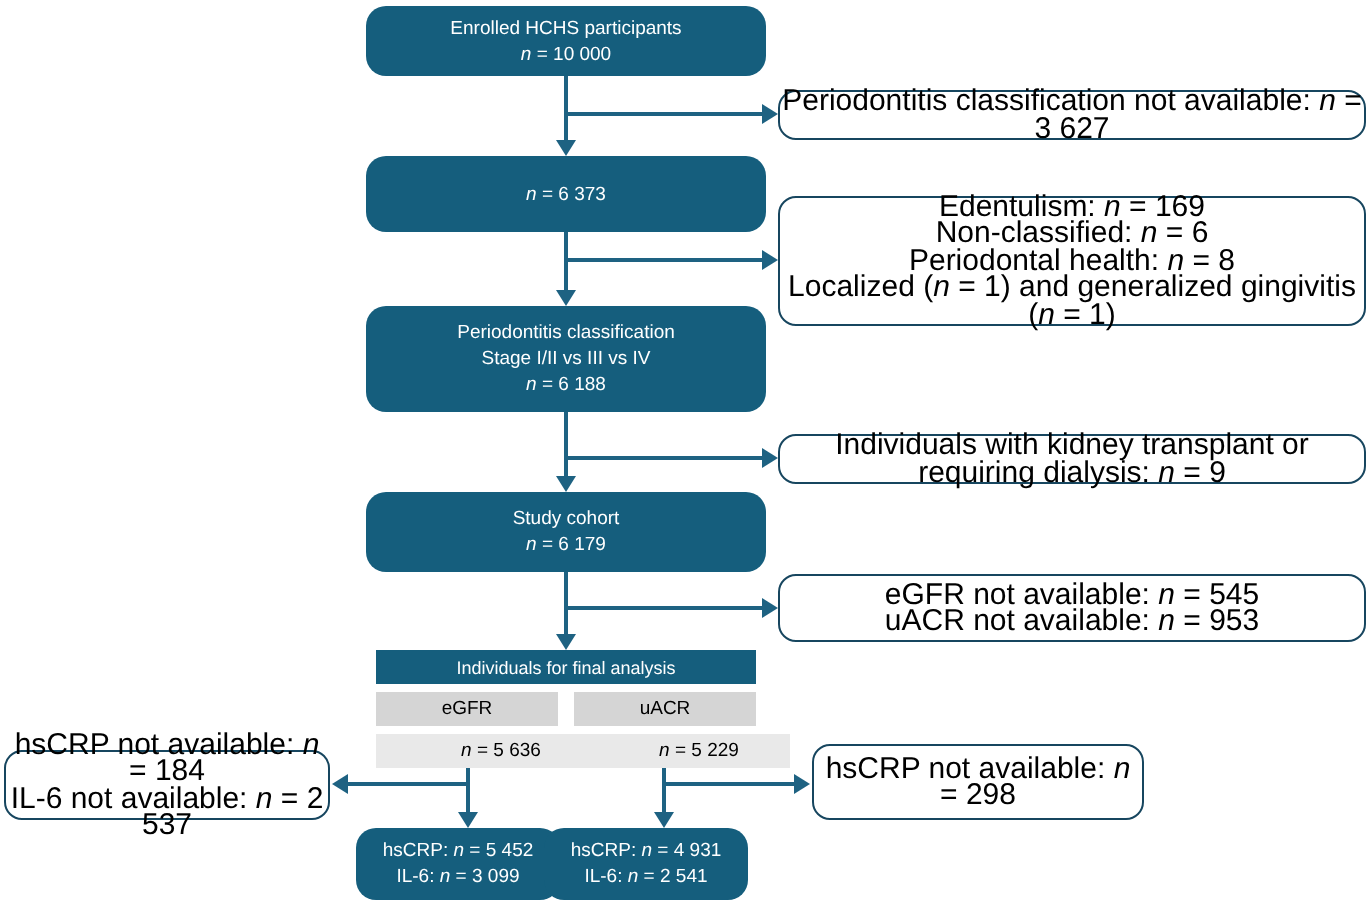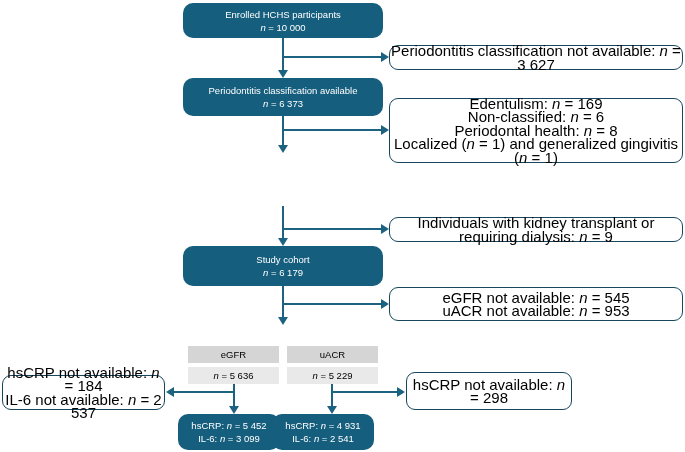--- a/index.html
+++ b/index.html
@@ -21,34 +21,38 @@
   .ah-right{position:absolute;width:0;height:0;border-top:5px solid transparent;
             border-bottom:5px solid transparent;border-left:8px solid #1E6282;}
   .ah-left{position:absolute;width:0;height:0;border-top:5px solid transparent;
            border-bottom:5px solid transparent;border-right:8px solid #1E6282;}
 
   .thead{position:absolute;left:188px;top:325px;width:190px;height:17px;background:#155E7D;
          color:#fff;font-size:9px;display:flex;align-items:center;justify-content:center;}
   .gcell{position:absolute;background:#D5D5D5;color:#000;font-size:9.5px;
          display:flex;align-items:center;justify-content:center;}
   .vcell{position:absolute;background:#E9E9E9;color:#000;font-size:9.5px;
-         display:flex;align-items:center;justify-content:center;}
+         display:flex;align-items:center;justify-content:center;padding-left:17px;}
 </style>
 </head>
 <body>
 
 <div class="canvas">
 
   <div class="tealbox" style="left:183px;top:3px;width:200px;height:35px">
       <div><span>Enrolled HCHS participants</span></div>
       <div><span class="it">n</span><span> = 10 000</span></div>
     </div>
   <div class="tealbox" style="left:183px;top:78px;width:200px;height:38px">
-      <div><span>Periodontitis classification available</span></div>
       <div><span class="it">n</span><span> = 6 373</span></div>
+    </div>
+  <div class="tealbox" style="left:183px;top:153px;width:200px;height:53px">
+      <div><span>Periodontitis classification</span></div>
+      <div><span>Stage I/II vs III vs IV</span></div>
+      <div><span class="it">n</span><span> = 6 188</span></div>
     </div>
   <div class="tealbox" style="left:183px;top:246px;width:200px;height:40px">
       <div><span>Study cohort</span></div>
       <div><span class="it">n</span><span> = 6 179</span></div>
     </div>
 
   <div class="whitebox" style="left:389px;top:45px;width:294px;height:25px">
       <div><span>Periodontitis classification not available: </span><span class="it">n</span><span> = 3 627</span></div>
     </div>
   <div class="whitebox" style="left:389px;top:98px;width:294px;height:65px">
@@ -66,20 +70,21 @@
     </div>
 
   <div class="whitebox" style="left:2px;top:375px;width:163px;height:35px">
       <div><span>hsCRP not available: </span><span class="it">n</span><span> = 184</span></div>
       <div><span>IL-6 not available: </span><span class="it">n</span><span> = 2 537</span></div>
     </div>
   <div class="whitebox" style="left:406px;top:372px;width:166px;height:38px">
       <div><span>hsCRP not available: </span><span class="it">n</span><span> = 298</span></div>
     </div>
 
+  <div class="thead">Individuals for final analysis</div>
   <div class="gcell" style="left:188px;top:346px;width:91px;height:17px">eGFR</div>
   <div class="gcell" style="left:287px;top:346px;width:91px;height:17px">uACR</div>
   <div class="vcell" style="left:188px;top:367px;width:91px;height:17px">
       <div><span class="it">n</span><span> = 5 636</span></div>
     </div>
   <div class="vcell" style="left:287px;top:367px;width:91px;height:17px">
       <div><span class="it">n</span><span> = 5 229</span></div>
     </div>
 
   <div class="tealbox" style="left:178px;top:414px;width:102px;height:36px">

